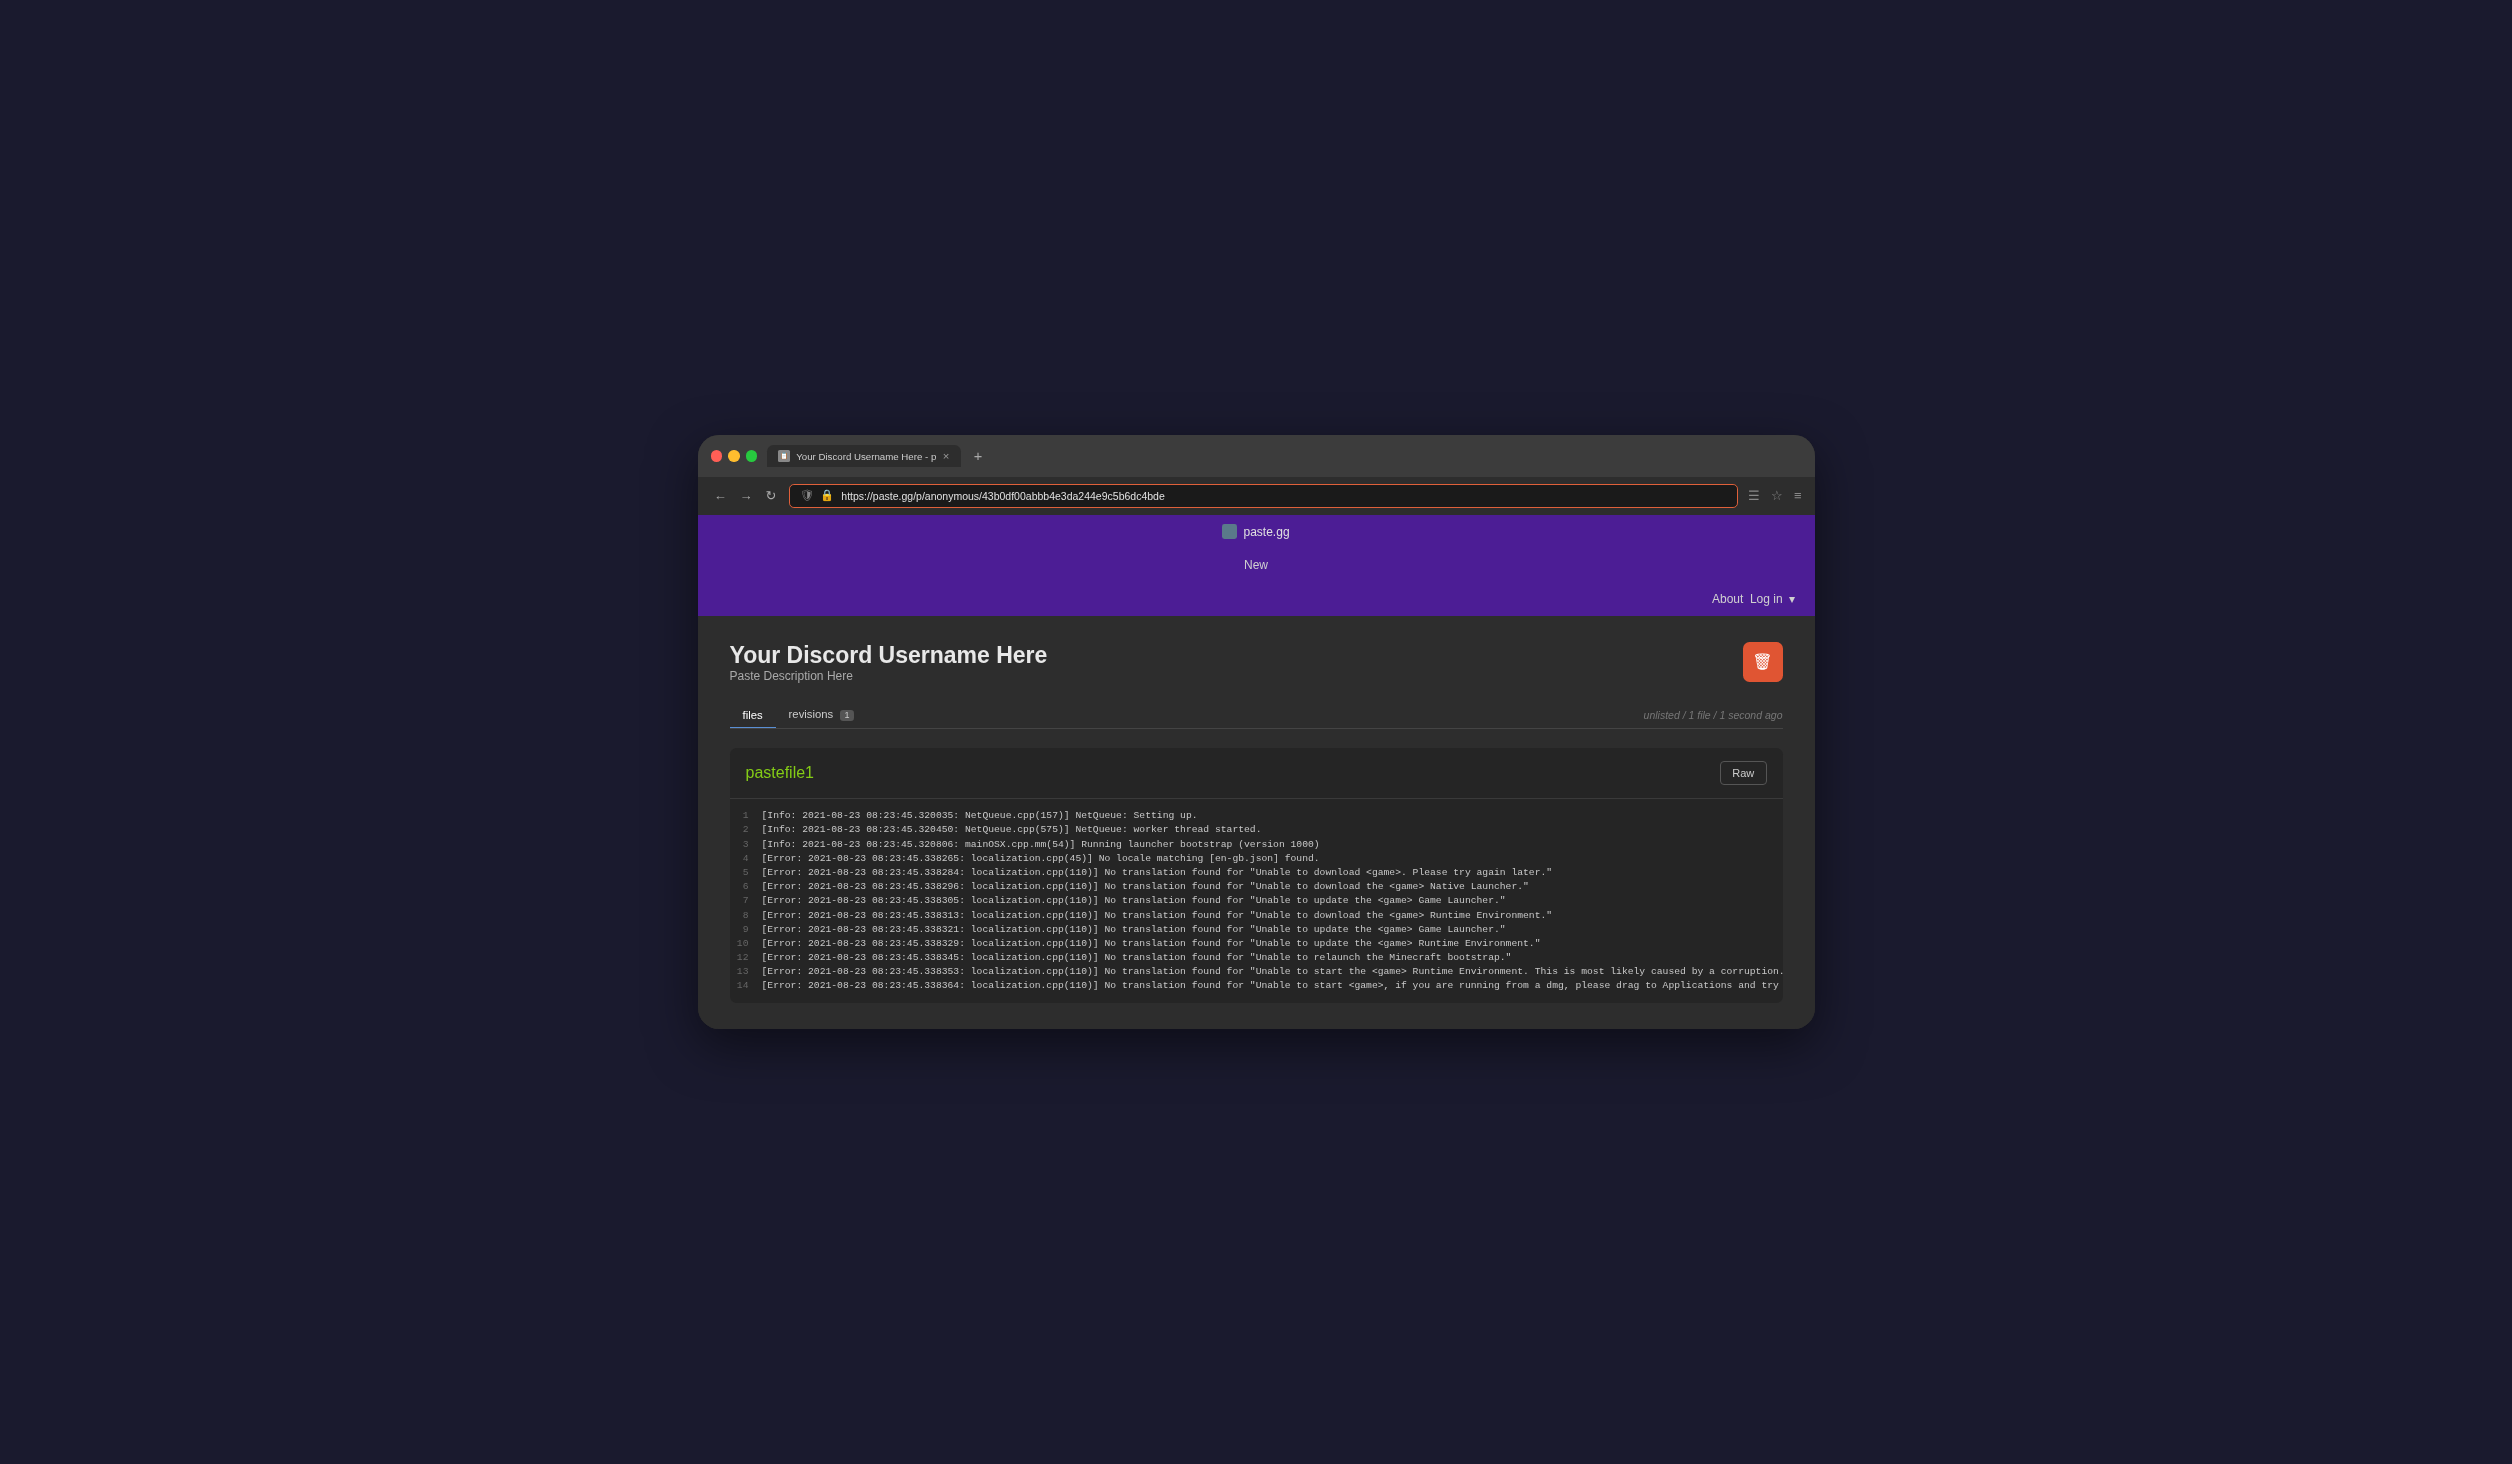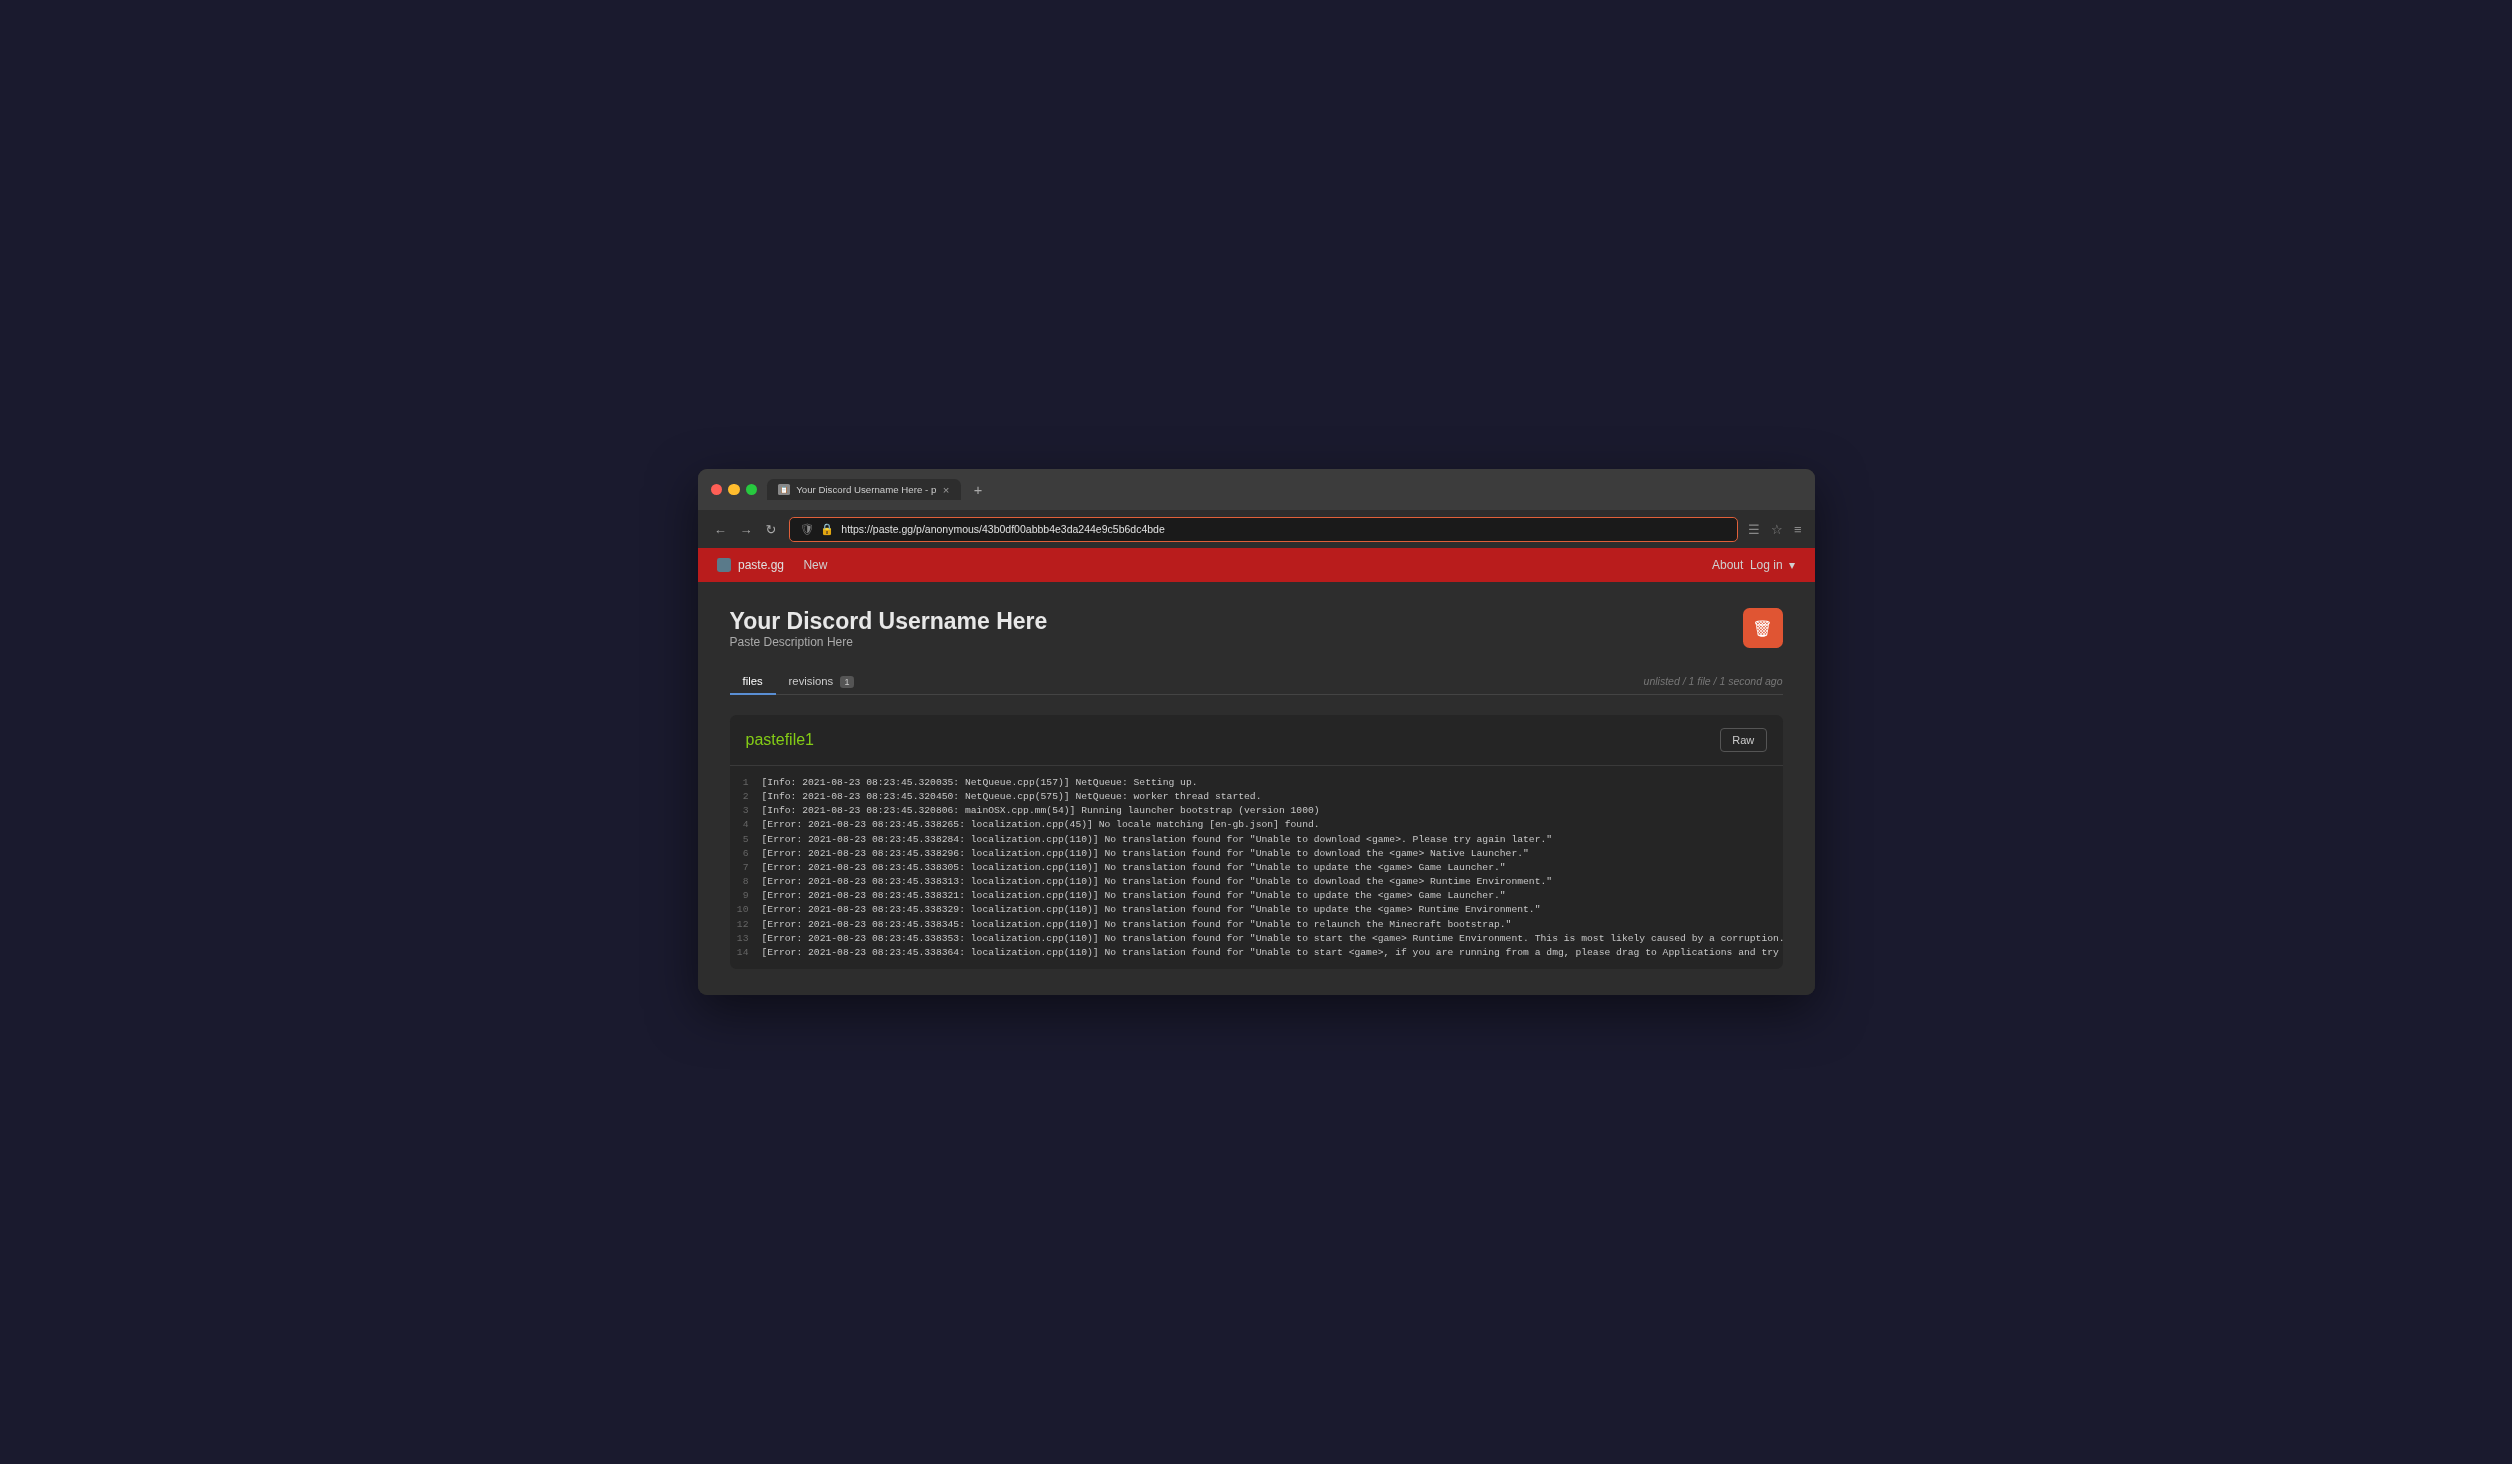--- a/index.html
+++ b/index.html
@@ -8,21 +8,21 @@
       font-family: -apple-system, BlinkMacSystemFont, 'Segoe UI', sans-serif;
       display: flex;
       justify-content: center;
       align-items: center;
       min-height: 100vh;
     }
 
     .browser-window {
       width: 1117px;
       background: #2d2d2d;
-      border-radius: 9px;
+      border-radius: 21px;
       overflow: hidden;
       box-shadow: 0 16px 49px rgba(0,0,0,0.5);
     }
 
     
     .title-bar {
       background: #3c3c3c;
       padding: 9.7px 13px;
       display: flex;
       align-items: center;
@@ -139,25 +139,26 @@
 
     .toolbar-icons {
       display: flex;
       gap: 11.3px;
       color: #888;
       font-size: 13px;
     }
 
     
     .site-nav {
-      background: #b91c1c;
+      background: #4c1d95;
       padding: 9.7px 19.4px;
       display: flex;
       align-items: center;
       gap: 19.4px;
+      flex-direction: column;
     }
 
     .site-logo {
       display: flex;
       align-items: center;
       gap: 6.5px;
       color: #e0e0e0;
       font-size: 12px;
       font-weight: 500;
     }

